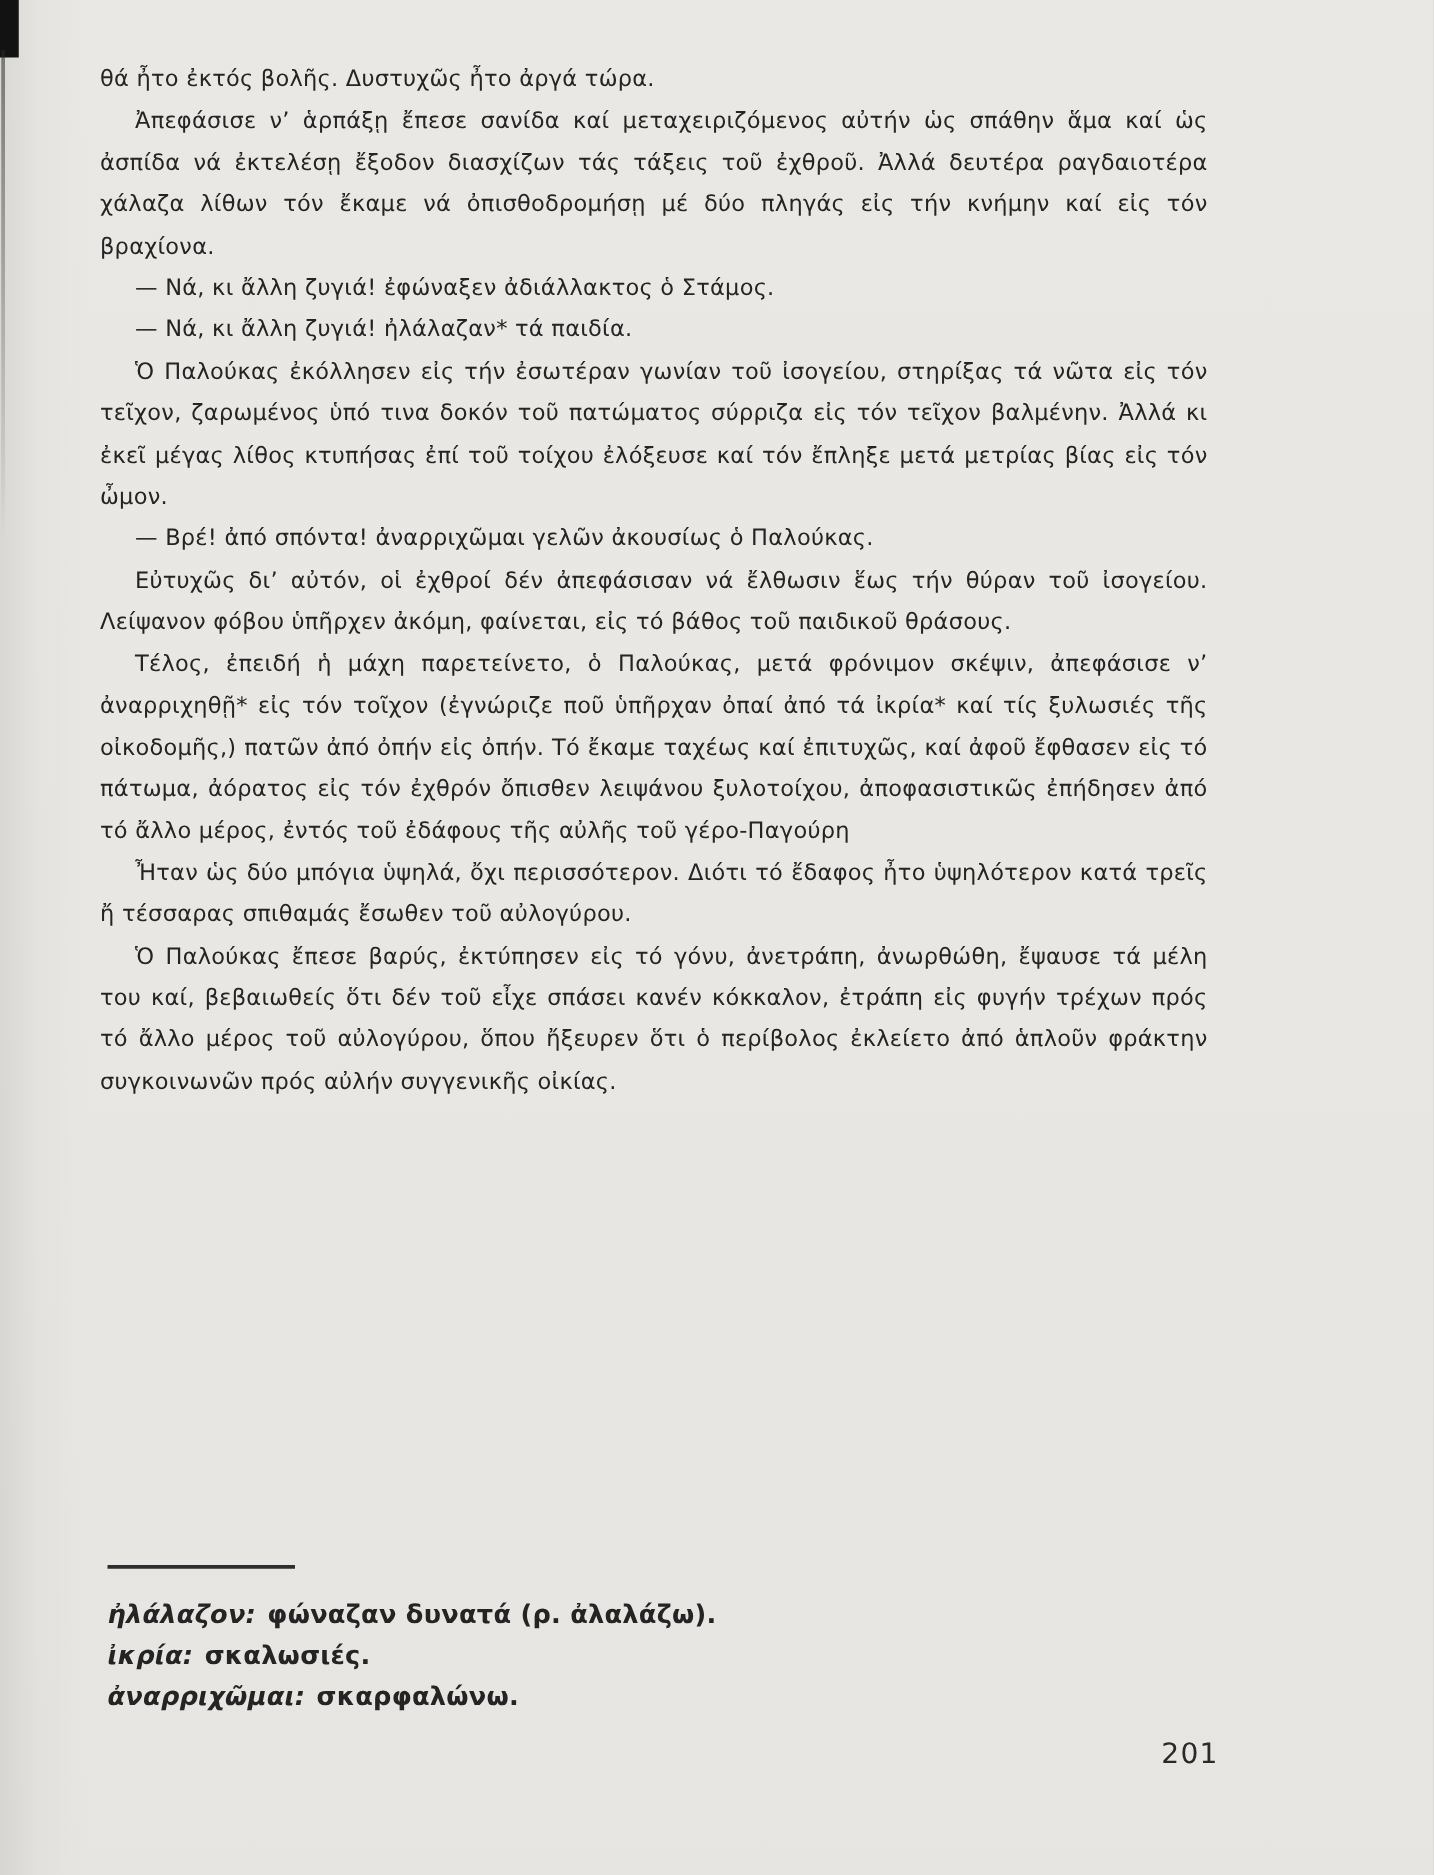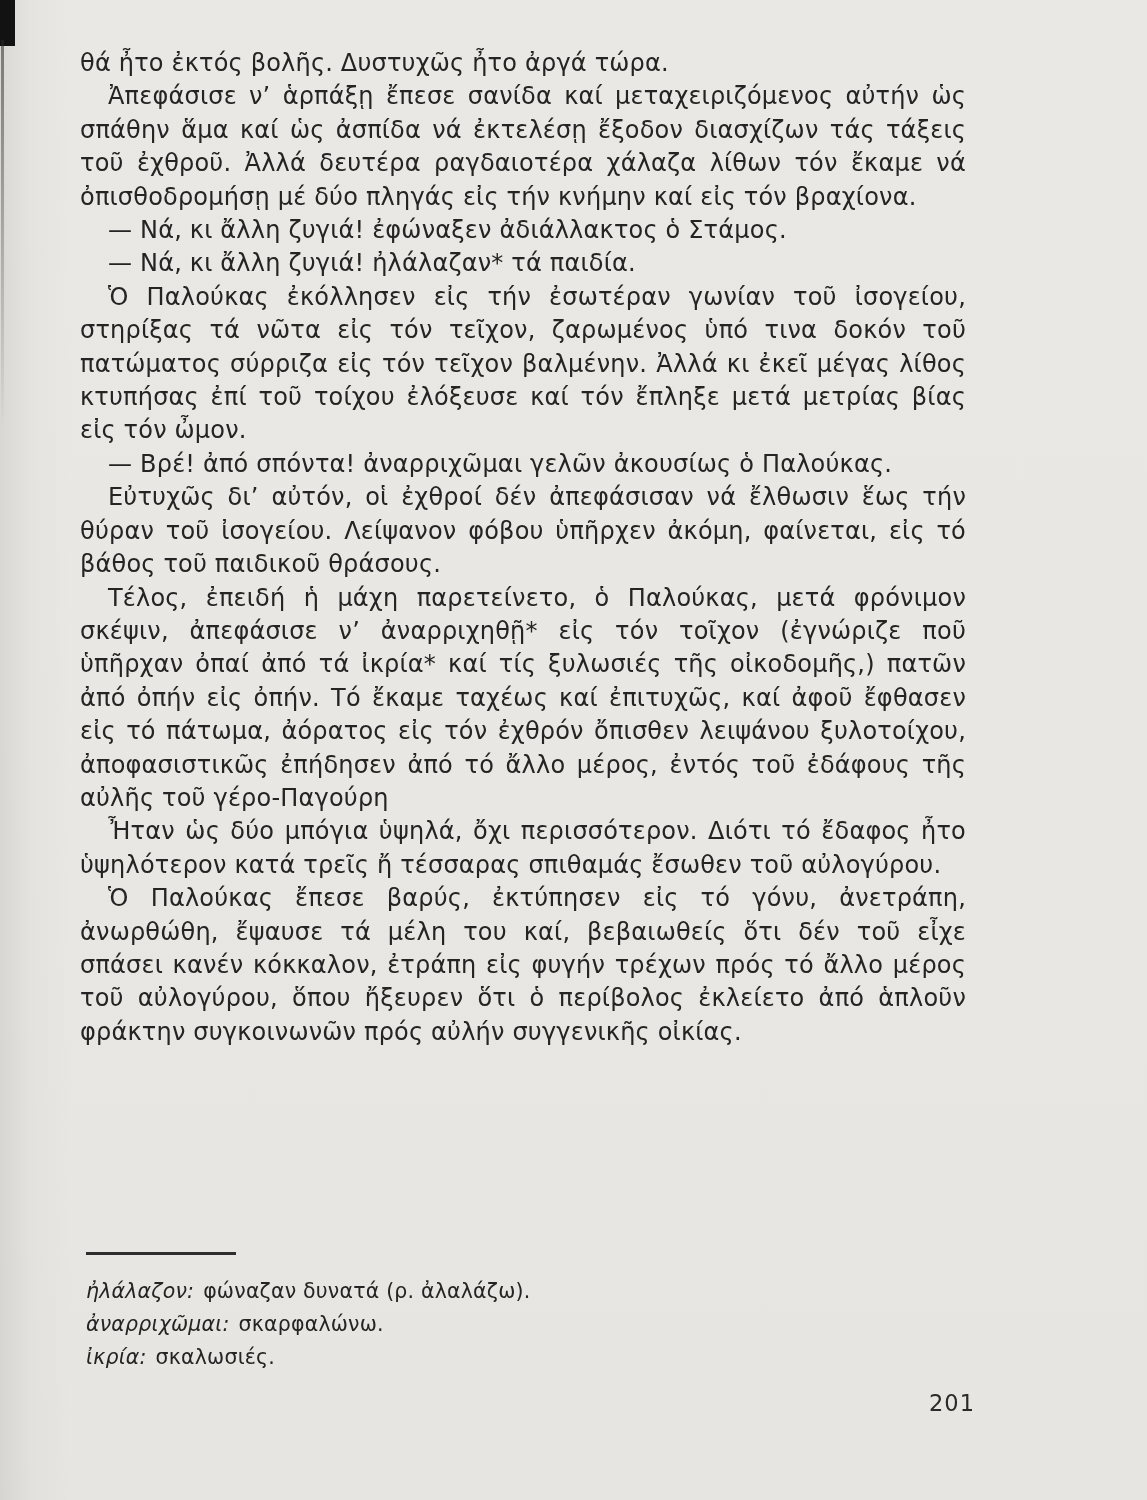--- a/index.html
+++ b/index.html
@@ -33,21 +33,21 @@
     left: 1px; top: 40px;
     width: 3px; height: 390px;
     background: linear-gradient(180deg, rgba(40,40,40,0.55), rgba(40,40,40,0.0));
   }
 
   .text-block {
     position: absolute;
     left: 80px;
     top: 47px;
     width: 886px;
-    font-size: 24px;
+    font-size: 18px;
     line-height: 33.4px;
     letter-spacing: 0.2px;
     text-align: justify;
   }
   .text-block p {
     margin: 0;
     text-indent: 28px;
   }
   .text-block p.no-indent {
     text-indent: 0;
@@ -61,21 +61,21 @@
     font-size: 20.5px;
     line-height: 33px;
     letter-spacing: 0.2px;
   }
   .footnote-rule {
     width: 150px;
     height: 3px;
     background: #2e2e2e;
     margin-bottom: 20px;
   }
-  .fn-line { white-space: nowrap; }
+  .fn-line { white-space: nowrap; font-weight: bold; }
   .fn-term { font-style: italic; }
   .fn-def  { margin-left: 9px; }
 
   .page-number {
     position: absolute;
     left: 913px;
     top: 1390px;
     font-size: 22.5px;
     letter-spacing: 1px;
     color: #2a2a2a;
@@ -102,22 +102,22 @@
     <p>Ἦταν ὡς δύο μπόγια ὑψηλά, ὄχι περισσότερον. Διότι τό ἔδαφος ἦτο ὑψηλότερον κατά τρεῖς ἤ τέσσαρας σπιθαμάς ἔσωθεν τοῦ αὐλογύρου.</p>
     <p>Ὁ Παλούκας ἔπεσε βαρύς, ἐκτύπησεν εἰς τό γόνυ, ἀνετράπη, ἀνωρθώθη, ἔψαυσε τά μέλη του καί, βεβαιωθείς ὅτι δέν τοῦ εἶχε σπάσει κανέν κόκκαλον, ἐτράπη εἰς φυγήν τρέχων πρός τό ἄλλο μέρος τοῦ αὐλογύρου, ὅπου ἤξευρεν ὅτι ὁ περίβολος ἐκλείετο ἀπό ἁπλοῦν φράκτην συγκοινωνῶν πρός αὐλήν συγγενικῆς οἰκίας.</p>
   </div>
 
   <div class="footnote-section">
     <div class="footnote-rule"></div>
     <div class="fn-line">
       <span class="fn-term">ἠλάλαζον:</span><span class="fn-def">φώναζαν δυνατά (ρ. ἀλαλάζω).</span>
     </div>
     <div class="fn-line">
-      <span class="fn-term">ἀναρριχῶμαι:</span><span class="fn-def">σκαρφαλώνω.</span>
+      <span class="fn-term">ἰκρία:</span><span class="fn-def">σκαλωσιές.</span>
     </div>
     <div class="fn-line">
-      <span class="fn-term">ἰκρία:</span><span class="fn-def">σκαλωσιές.</span>
+      <span class="fn-term">ἀναρριχῶμαι:</span><span class="fn-def">σκαρφαλώνω.</span>
     </div>
   </div>
 
   <div class="page-number">201</div>
 
 </div>
 
 </body></html>

